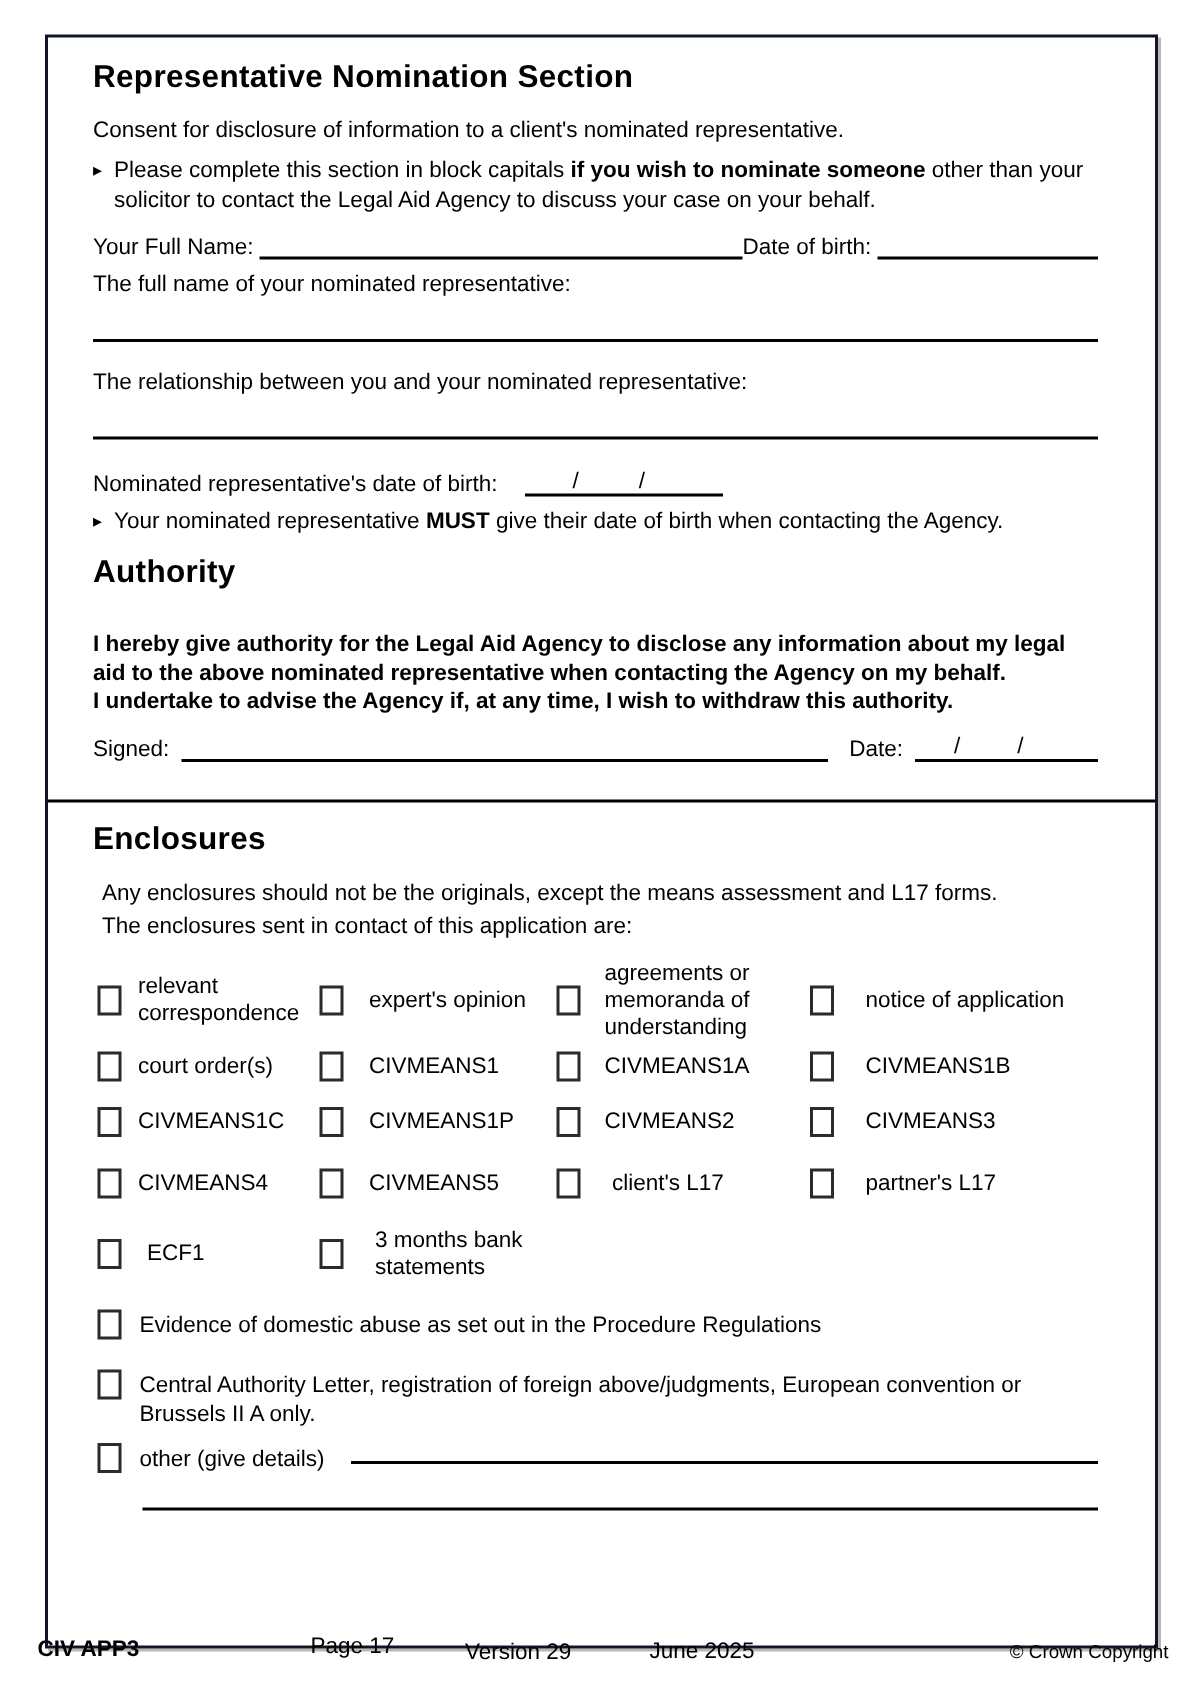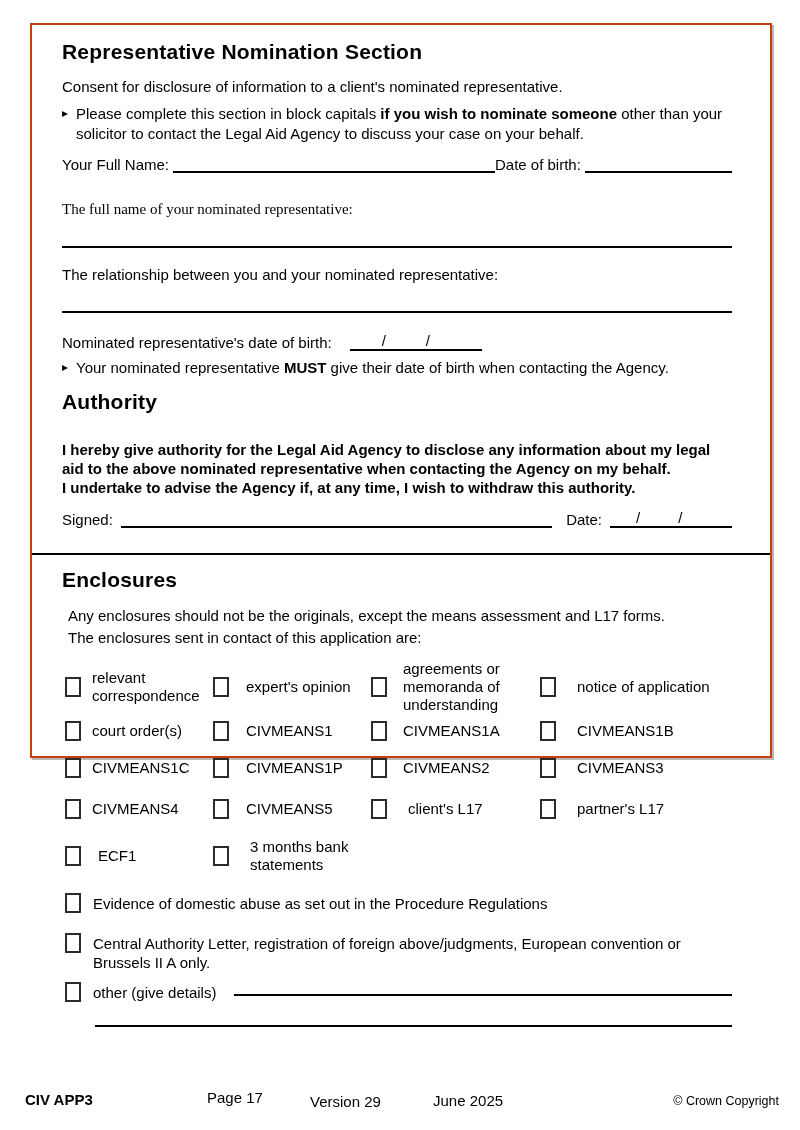--- a/index.html
+++ b/index.html
@@ -7,39 +7,39 @@
   .page {
     position:relative;
     width:800px; height:1130px;
     background:#ffffff;
     font-family:"Liberation Sans","DejaVu Sans",sans-serif;
     color:#000;
     overflow:hidden;
   }
   .form-box {
     position:absolute; left:30px; top:23px;
-    width:742px; height:735px;
-    border:2px solid #c2410c;
+    width:742px; height:1076px;
+    border:2px solid #0f172a;
     box-shadow:2px 2px 0 rgba(0,0,0,0.28);
     background:#fff;
   }
   .pad { padding-left:30px; padding-right:38px; }
   h1 { font-size:21px; line-height:24px; font-weight:bold; letter-spacing:0.2px; }
   .t15 { font-size:15px; line-height:19px; }
   .rep-title { margin-top:15px; }
   .consent { margin-top:13px; }
   .bullet { margin-top:8px; display:flex; }
   .bullet .marker { flex:0 0 14px; font-size:12px; line-height:19px; }
   .bullet .btext { flex:1; line-height:19.5px; }
   .row { display:flex; align-items:flex-end; }
   .fill { border-bottom:2px solid #000; height:14px; }
   .name-row { margin-top:12px; }
   .name-row .fill-a { width:322px; margin-left:4px; margin-bottom:1px; }
   .name-row .fill-b { flex:1; margin-left:4px; margin-bottom:1px; }
-  .nominee-label { margin-top:26px;font-family:Liberation Serif, serif; }
+  .nominee-label { margin-top:6px; }
   .line-full { border-bottom:2px solid #000; margin-top:27px; height:0; }
   .rel-label { margin-top:17px; }
   .ndob-row { margin-top:19px; align-items:flex-end; display:flex; }
   .slash-line {
     display:inline-flex; border-bottom:2px solid #000;
     font-size:15px; line-height:17px; height:19px;
     margin-bottom:1px;
   }
   .slash-line .s { display:inline-block; }
   .ndob-line { width:132px; margin-left:18px; padding-left:32px; gap:40px; }

